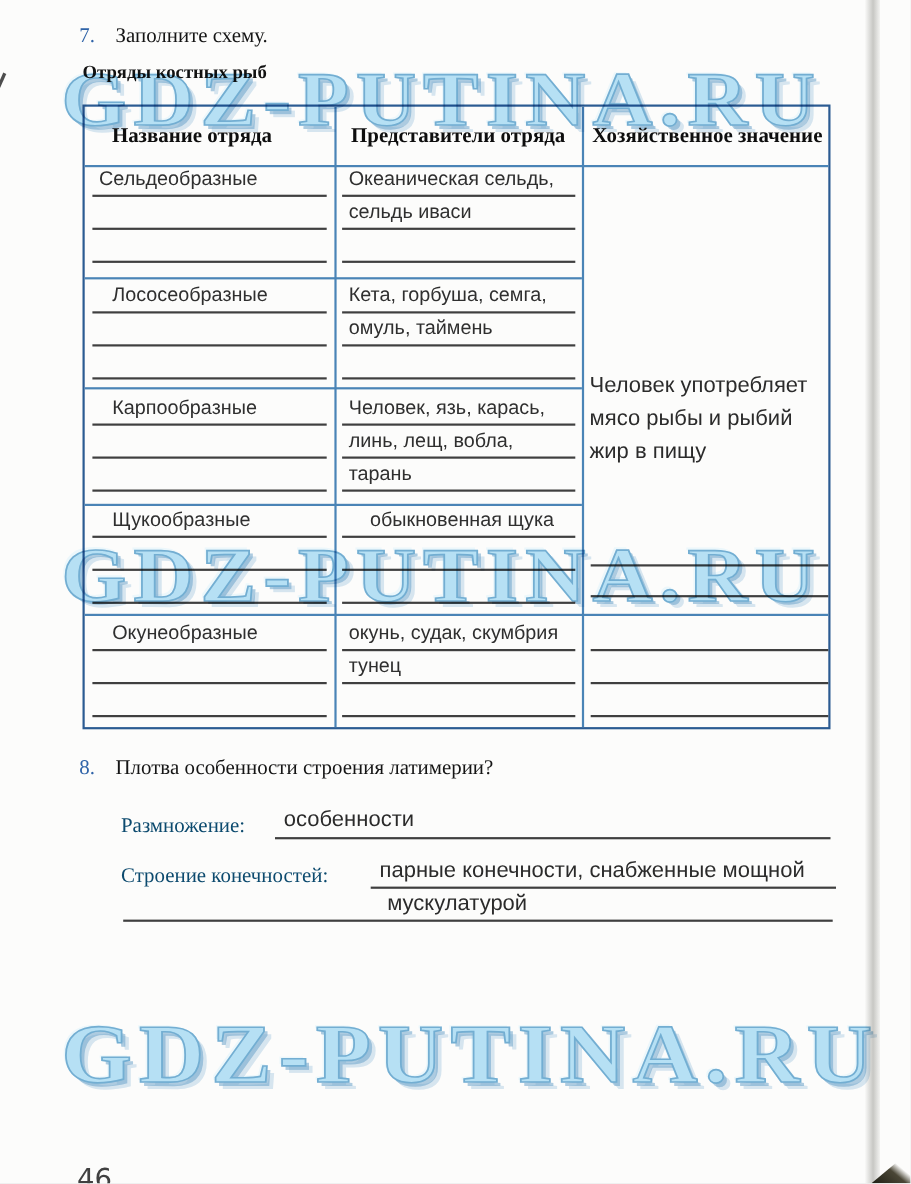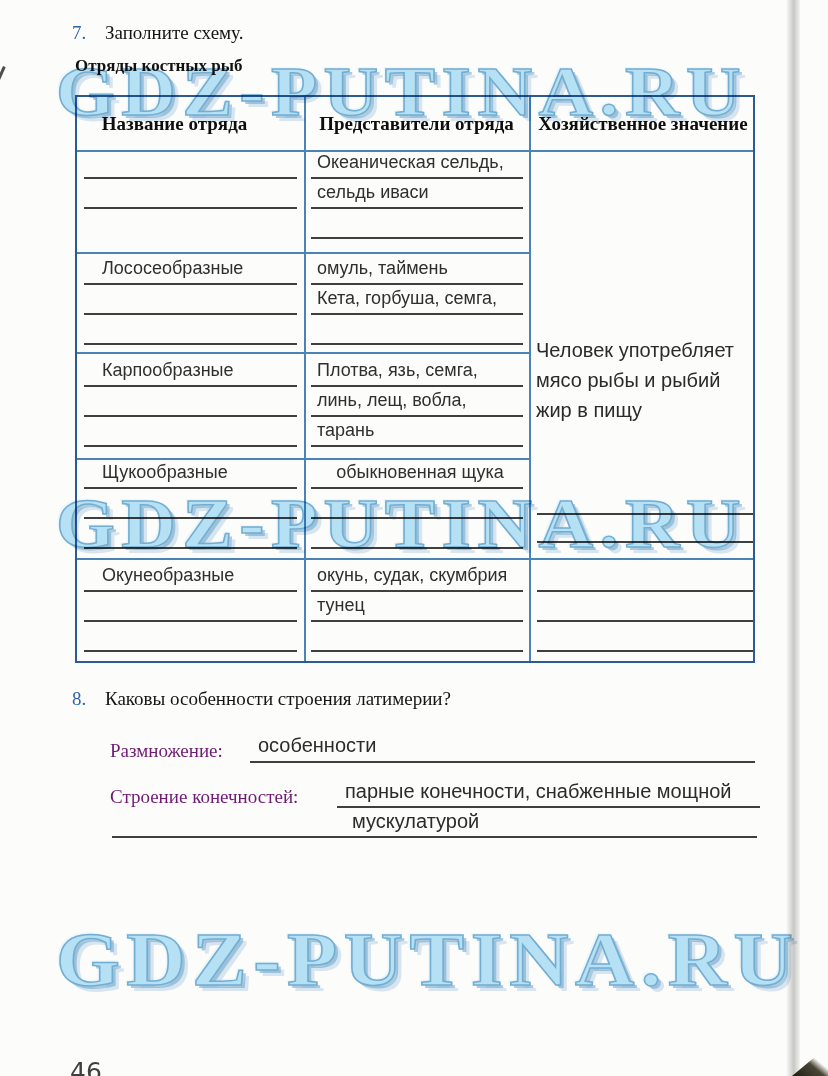--- a/index.html
+++ b/index.html
@@ -36,21 +36,21 @@
     line-height:27px; color:#2f2f2f; white-space:nowrap; overflow:visible;
   }
   .pad-s{padding-left:6px;}
   .pad-m{padding-left:18px;}
   .sig{
     position:absolute; font-family:"Liberation Sans", sans-serif;
     font-size:20px; line-height:30px; color:#2b2b2b;
   }
   .ul{position:absolute; height:2px; background:#3f3f3f;}
   
-  .label{position:absolute; font-size:19px; color:#701a75; white-space:nowrap;}
+  .label{position:absolute; font-size:19px; color:#0c4a6e; white-space:nowrap;}
   .ans{
     position:absolute; font-family:"Liberation Sans", sans-serif;
     font-size:20px; color:#2b2b2b; white-space:nowrap;
   }
   
   .pageno{
     position:absolute; left:70px; top:1020px;
     font-family:"DejaVu Sans", sans-serif; font-size:25px; color:#404040;margin-top:37px;
   }
   
@@ -103,47 +103,48 @@
     <div class="hl" style="top:155px; width:452px;"></div>
     <div class="hl" style="top:255px; width:452px;"></div>
     <div class="hl" style="top:361px; width:452px;"></div>
     <div class="hl" style="top:461px; width:676px;"></div>
 
     <div class="th" style="left:4px; width:187px;">Название отряда</div>
     <div class="th" style="left:227px; width:225px;">Представители отряда</div>
     <div class="th" style="left:452px; width:228px;">Хозяйственное значение</div>
 
     <div class="cell" style="left:7px; top:52px; width:213px;">
+      <div class="ln pad-s">Сельдеобразные</div>
       <div class="ln"></div>
       <div class="ln"></div>
     </div>
     <div class="cell" style="left:234px; top:52px; width:212px;">
       <div class="ln pad-s">Океаническая сельдь,</div>
       <div class="ln pad-s">сельдь иваси</div>
       <div class="ln"></div>
     </div>
 
     <div class="cell" style="left:7px; top:158px; width:213px;">
       <div class="ln pad-m">Лососеобразные</div>
       <div class="ln"></div>
       <div class="ln"></div>
     </div>
     <div class="cell" style="left:234px; top:158px; width:212px;">
+      <div class="ln pad-s">Кета, горбуша, семга,</div>
       <div class="ln pad-s">омуль, таймень</div>
-      <div class="ln pad-s">Кета, горбуша, семга,</div>
       <div class="ln"></div>
     </div>
 
     <div class="cell" style="left:7px; top:260px; width:213px;">
       <div class="ln pad-m">Карпообразные</div>
       <div class="ln"></div>
       <div class="ln"></div>
     </div>
     <div class="cell" style="left:234px; top:260px; width:212px;">
-      <div class="ln pad-s">Плотва, язь, семга,</div>
+      <div class="ln pad-s">Человек, язь, карась,</div>
       <div class="ln pad-s">линь, лещ, вобла,</div>
       <div class="ln pad-s">тарань</div>
     </div>
 
     <div class="cell" style="left:7px; top:362px; width:213px;">
       <div class="ln pad-m">Щукообразные</div>
       <div class="ln"></div>
       <div class="ln"></div>
     </div>
     <div class="cell" style="left:234px; top:362px; width:212px;text-align:center;">
@@ -173,21 +174,21 @@
 
     <div class="cell" style="left:460px; top:465px; width:216px;">
       <div class="ln"></div>
       <div class="ln"></div>
       <div class="ln"></div>
     </div>
   </div>
 
   <div class="qrow" style="left:72px; top:688px;">
     <span class="qnum">8.</span>
-    <span class="qtext">Каковы особенности строения латимерии?</span>
+    <span class="qtext">Плотва особенности строения латимерии?</span>
   </div>
 
   <div class="label" style="left:110px; top:740px;">Размножение:</div>
   <div class="ans" style="left:258px; top:734px;">особенности</div>
   <div class="ul" style="left:250px; top:761px; width:505px;"></div>
 
   <div class="label" style="left:110px; top:786px;">Строение конечностей:</div>
   <div class="ans" style="left:345px; top:780px;">парные конечности, снабженные мощной</div>
   <div class="ul" style="left:337px; top:806px; width:423px;"></div>
   <div class="ans" style="left:352px; top:810px;">мускулатурой</div>

